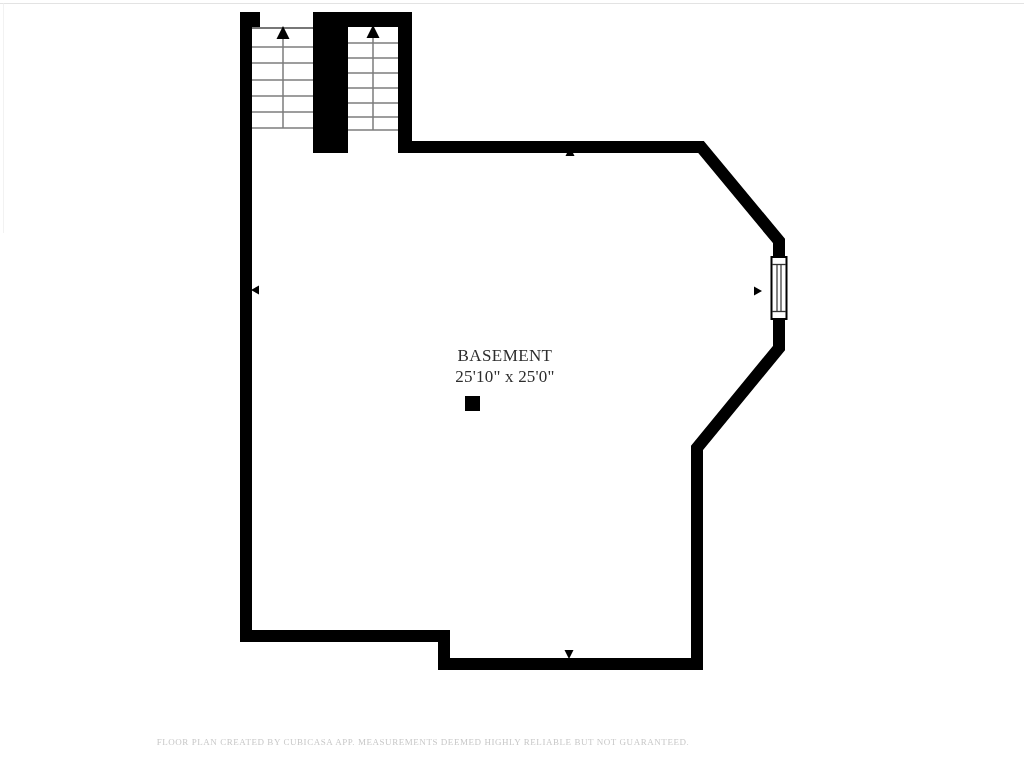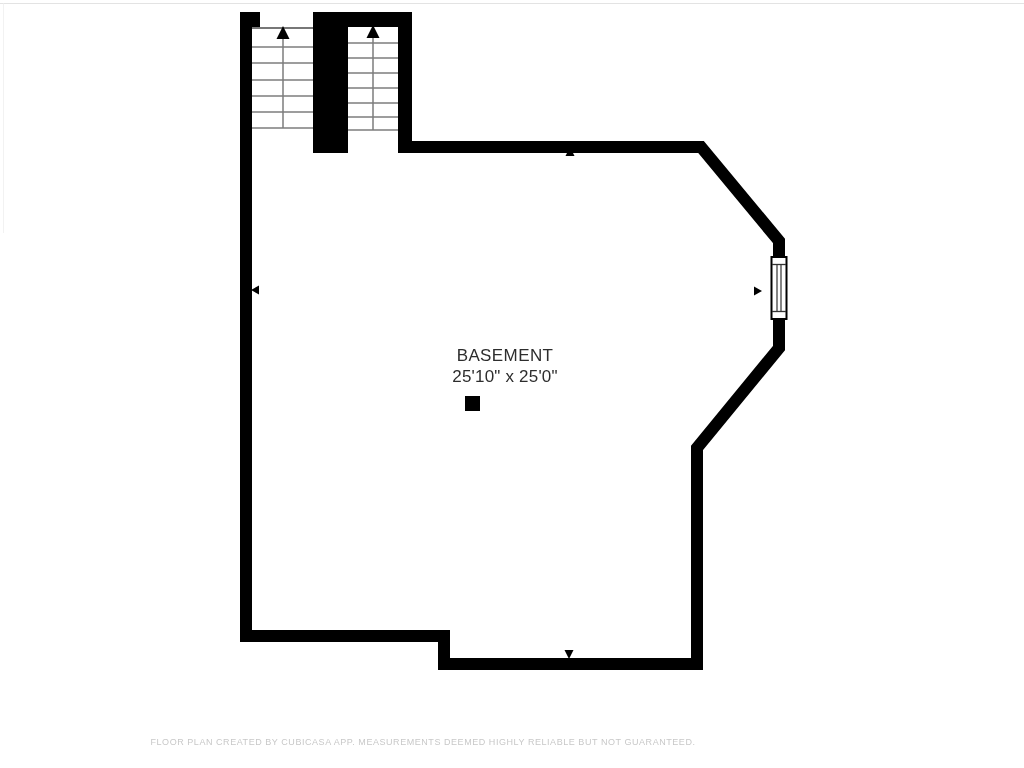--- a/index.html
+++ b/index.html
@@ -1,21 +1,21 @@
 <!DOCTYPE html>
 <html><head>
 <meta charset="utf-8">
 <style>
   html,body{margin:0;padding:0;background:#ffffff;}
   .page{
     position:relative;
     width:1024px;height:768px;
     background:#ffffff;
     overflow:hidden;
-    font-family:Liberation Sans, sans-serif;
+    font-family:Liberation Serif, serif;
   }
   .page-edge-top{
     position:absolute;left:0;top:3px;width:1024px;height:1px;
     background:#dcdcdc;opacity:.8;
   }
   .page-edge-left{
     position:absolute;left:3px;top:3px;width:1px;height:230px;
     background:#ededed;opacity:.7;
   }
   .plan-svg{position:absolute;left:0;top:0;}

